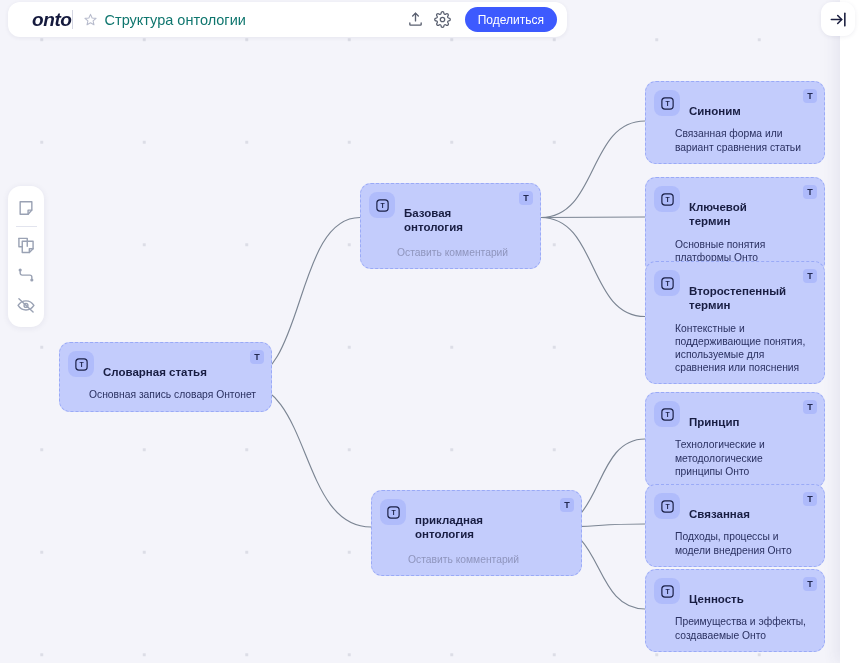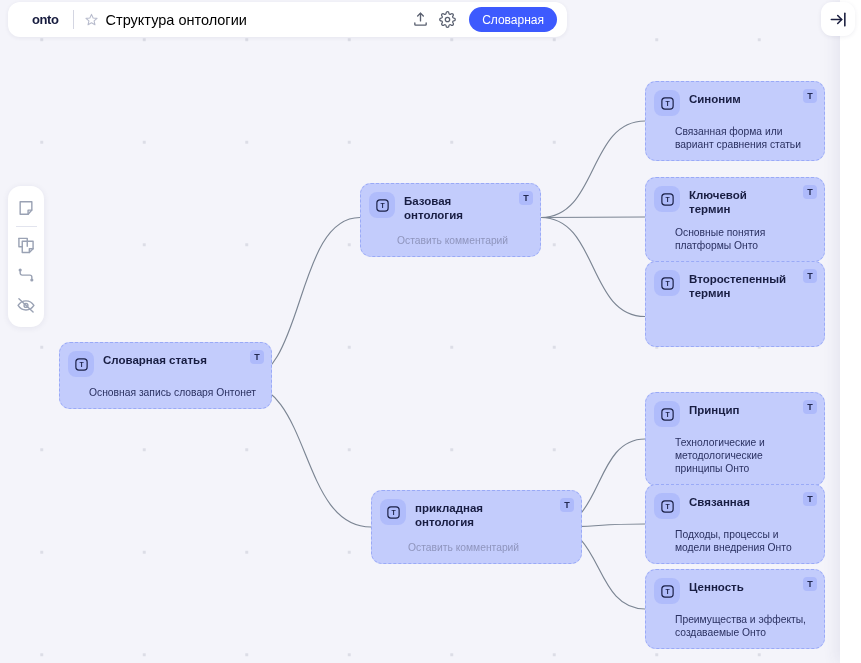--- a/index.html
+++ b/index.html
@@ -57,43 +57,43 @@
     left: 8px; top: 2px;
     width: 559px; height: 35px;
     background: #ffffff;
     border-radius: 12px;
     display: flex;
     align-items: center;
     box-shadow: 0 1px 4px rgba(40,40,90,0.07);
     z-index: 30;
   }
   .brand {
-    font-size: 13px;
+    font-size: 19px;
     font-weight: bold;
     color: #151a3d;
     letter-spacing: -0.4px;
     margin-left: 24px;
-    margin-right: 14px;
     user-select: none;
+    font-style: italic;
   }
   .vdivider {
     width: 1px; height: 19px;
     background: #d4d6e2;
     margin-right: 10px;
   }
   .star-btn {
     width: 15px; height: 15px;
     margin-right: 7px;
     display: flex; align-items: center; justify-content: center;
     color: #b8bccd;
     cursor: pointer;
   }
   .doc-title {
     font-size: 14.5px;
-    color: #000000;
+    color: #0f766e;
     flex: 1;
     cursor: text;
     white-space: nowrap;
     overflow: hidden;
   }
   .hdr-icon {
     width: 22px; height: 22px;
     margin-right: 5px;
     display: flex; align-items: center; justify-content: center;
     color: #5a6070;
@@ -174,21 +174,21 @@
     border-radius: 8px;
     background: #b0bcfb;
     display: flex; align-items: center; justify-content: center;
     flex: 0 0 auto;
   }
   .node-title {
     font-size: 11.5px;
     font-weight: bold;
     color: #181d42;
     margin-left: 9px;
-    margin-top: 2px;
+    margin-top: 14px;
     line-height: 1.25;
     flex: 1;
     padding-right: 30px;
   }
   .t-badge {
     position: absolute;
     top: 7px; right: 7px;
     width: 14px; height: 14px;
     background: #aebafb;
     border-radius: 4px;
@@ -299,20 +299,21 @@
           <div class="node-head">
             <div class="node-avatar">
               <svg width="15" height="15" viewBox="0 0 24 24" fill="none" stroke="#1b2147" stroke-width="1.9" stroke-linejoin="round">
                 <rect x="3" y="3" width="18" height="18" rx="5"></rect>
                 <text x="12" y="16.3" font-family="Liberation Sans, sans-serif" font-size="11" font-weight="bold" fill="#1b2147" stroke="none" text-anchor="middle">T</text>
               </svg>
             </div>
             <div class="node-title">Второстепенный термин</div>
             <div class="t-badge">T</div>
           </div>
+          <div class="node-body">Контекстные и поддерживающие понятия, используемые для сравнения или пояснения</div>
         </div>
         <div class="node" style="left: 645px; top: 392px; width: 180px; min-height: 75px;">
           <div class="node-head">
             <div class="node-avatar">
               <svg width="15" height="15" viewBox="0 0 24 24" fill="none" stroke="#1b2147" stroke-width="1.9" stroke-linejoin="round">
                 <rect x="3" y="3" width="18" height="18" rx="5"></rect>
                 <text x="12" y="16.3" font-family="Liberation Sans, sans-serif" font-size="11" font-weight="bold" fill="#1b2147" stroke="none" text-anchor="middle">T</text>
               </svg>
             </div>
             <div class="node-title">Принцип</div>
@@ -366,21 +367,21 @@
         <path d="M8 7l4-4 4 4"></path>
         <path d="M4 17v2a1 1 0 0 0 1 1h14a1 1 0 0 0 1-1v-2"></path>
       </svg>
     </div>
     <div class="hdr-icon">
       <svg width="17" height="17" viewBox="0 0 24 24" fill="none" stroke="currentColor" stroke-width="1.8" stroke-linecap="round" stroke-linejoin="round">
         <circle cx="12" cy="12" r="3.1"></circle>
         <path d="M19.4 15a1.6 1.6 0 0 0 .33 1.77l.06.06a2 2 0 1 1-2.83 2.83l-.06-.06A1.6 1.6 0 0 0 15 19.4a1.6 1.6 0 0 0-1 1.47V21a2 2 0 1 1-4 0v-.09A1.6 1.6 0 0 0 9 19.4a1.6 1.6 0 0 0-1.77.33l-.06.06a2 2 0 1 1-2.83-2.83l.06-.06A1.6 1.6 0 0 0 4.6 15a1.6 1.6 0 0 0-1.47-1H3a2 2 0 1 1 0-4h.09A1.6 1.6 0 0 0 4.6 9a1.6 1.6 0 0 0-.33-1.77l-.06-.06a2 2 0 1 1 2.83-2.83l.06.06A1.6 1.6 0 0 0 9 4.6a1.6 1.6 0 0 0 1-1.47V3a2 2 0 1 1 4 0v.09A1.6 1.6 0 0 0 15 4.6a1.6 1.6 0 0 0 1.77-.33l.06-.06a2 2 0 1 1 2.83 2.83l-.06.06A1.6 1.6 0 0 0 19.4 9v0a1.6 1.6 0 0 0 1.47 1H21a2 2 0 1 1 0 4h-.09a1.6 1.6 0 0 0-1.47 1z"></path>
       </svg>
     </div>
-    <button class="share-btn">Словарная</button>
+    <button class="share-btn">Поделиться</button>
   </div>
 
   <div id="collapse-btn">
     <svg width="19" height="19" viewBox="0 0 24 24" fill="none" stroke="currentColor" stroke-width="2" stroke-linecap="round" stroke-linejoin="round">
       <path d="M3 12h13"></path>
       <path d="M11 7l5 5-5 5"></path>
       <path d="M20 4v16"></path>
     </svg>
   </div>
 

